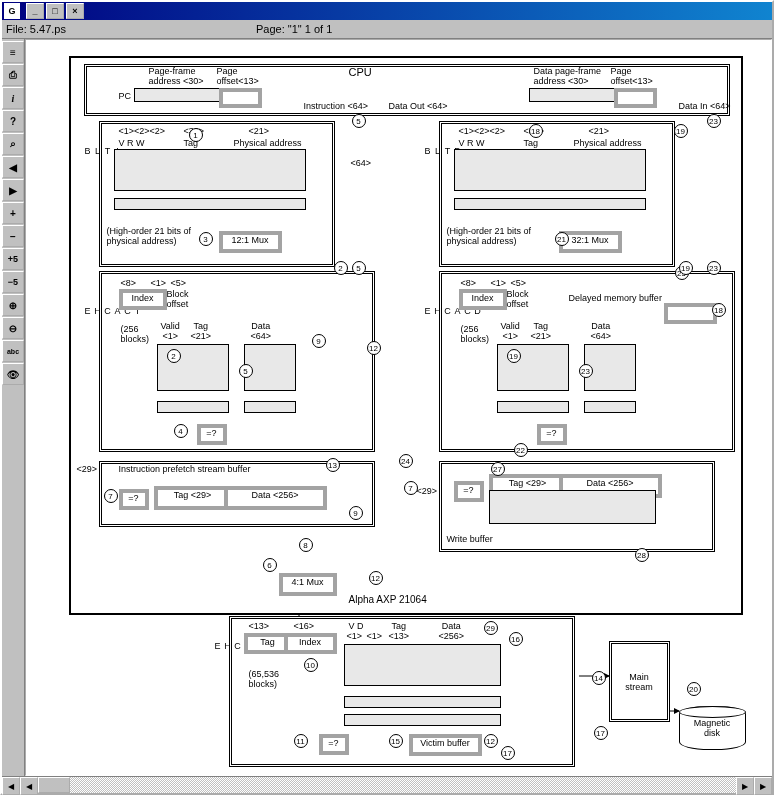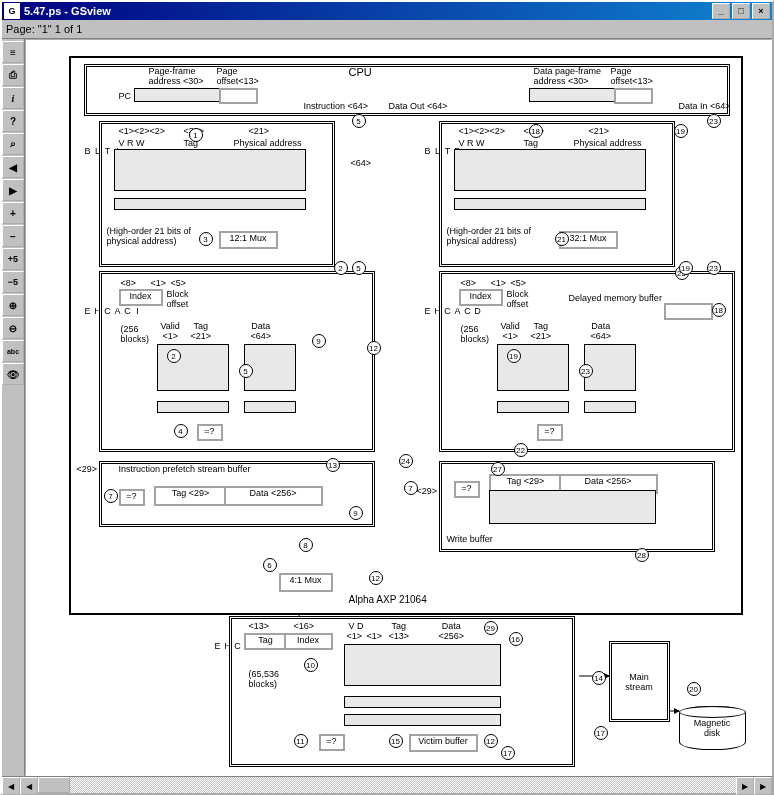--- a/index.html
+++ b/index.html
@@ -18,43 +18,43 @@
 .toolbar{width:22px;background:#c0c0c0;border-right:1px solid #808080;display:flex;flex-direction:column;align-items:center;padding-top:2px}
 .tool-btn{width:20px;height:20px;border:1px outset #fff;background:#c0c0c0;margin-bottom:1px;display:flex;align-items:center;justify-content:center;cursor:pointer;font-size:10px;font-weight:bold;font-family:Arial}
 .content{flex:1;background:#fff;border:1px inset #fff;overflow:auto;position:relative}
 .diagram{position:relative;width:720px;height:720px;margin:6px auto;font-size:9px}
 .box{position:absolute;border:2px solid #000;background:#fff}
 .dbox{position:absolute;border:3px double #000;background:#fff}
 .lbl{position:absolute;white-space:nowrap}
 .vlbl{position:absolute;writing-mode:vertical-rl;text-orientation:upright;letter-spacing:-2px;font-size:9px}
 .circ{position:absolute;width:12px;height:12px;border:1px solid #000;border-radius:50%;background:#fff;display:flex;align-items:center;justify-content:center;font-size:8px}
 .sbox{position:absolute;border:1px solid #000;background:#e8e8e8}
-.wbox{position:absolute;border:2px solid #a3a3a3;background:#fff}
+.wbox{position:absolute;border:4px solid #a3a3a3;background:#fff}
 .cyl{position:absolute;border:1px solid #000;border-radius:45%/18%;background:#fff;display:flex;align-items:center;justify-content:center;text-align:center}
 .cyl::before{content:"";position:absolute;top:-1px;left:-1px;right:-1px;height:10px;border:1px solid #000;border-radius:50%;background:#fff}
 .scrollbar-h{height:16px;background:#c0c0c0;border-top:1px solid #808080;display:flex}
 .scroll-btn{width:16px;height:16px;border:1px outset #fff;background:#c0c0c0;display:flex;align-items:center;justify-content:center;font-size:8px;cursor:pointer}
 .scroll-track{flex:1;background:repeating-conic-gradient(#c0c0c0 0% 25%,#fff 0% 50%) 50%/2px 2px}
 .scroll-thumb{width:30px;height:14px;background:#c0c0c0;border:1px outset #fff}
 svg.lines{position:absolute;top:0;left:0;width:720px;height:720px;pointer-events:none}
 </style>
 </head>
 <body>
 
 <div class="window">
   <div class="titlebar">
     <div class="title-icon">G</div>
-    <div class="title-text">5.47.ps - GSview</div>
     <div class="title-btn">_</div>
     <div class="title-btn">□</div>
     <div class="title-btn">×</div>
   </div>
 
 
   <div class="infobar">
+    <div class="infobar-left">File: 5.47.ps</div>
     <div class="infobar-center">Page: "1"  1 of 1</div>
   </div>
 
   <div class="body">
     <div class="toolbar">
       <div class="tool-btn">≡</div>
       <div class="tool-btn">⎙</div>
       <div class="tool-btn" style="font-family:serif;font-style:italic">i</div>
       <div class="tool-btn">?</div>
       <div class="tool-btn">⌕</div>

